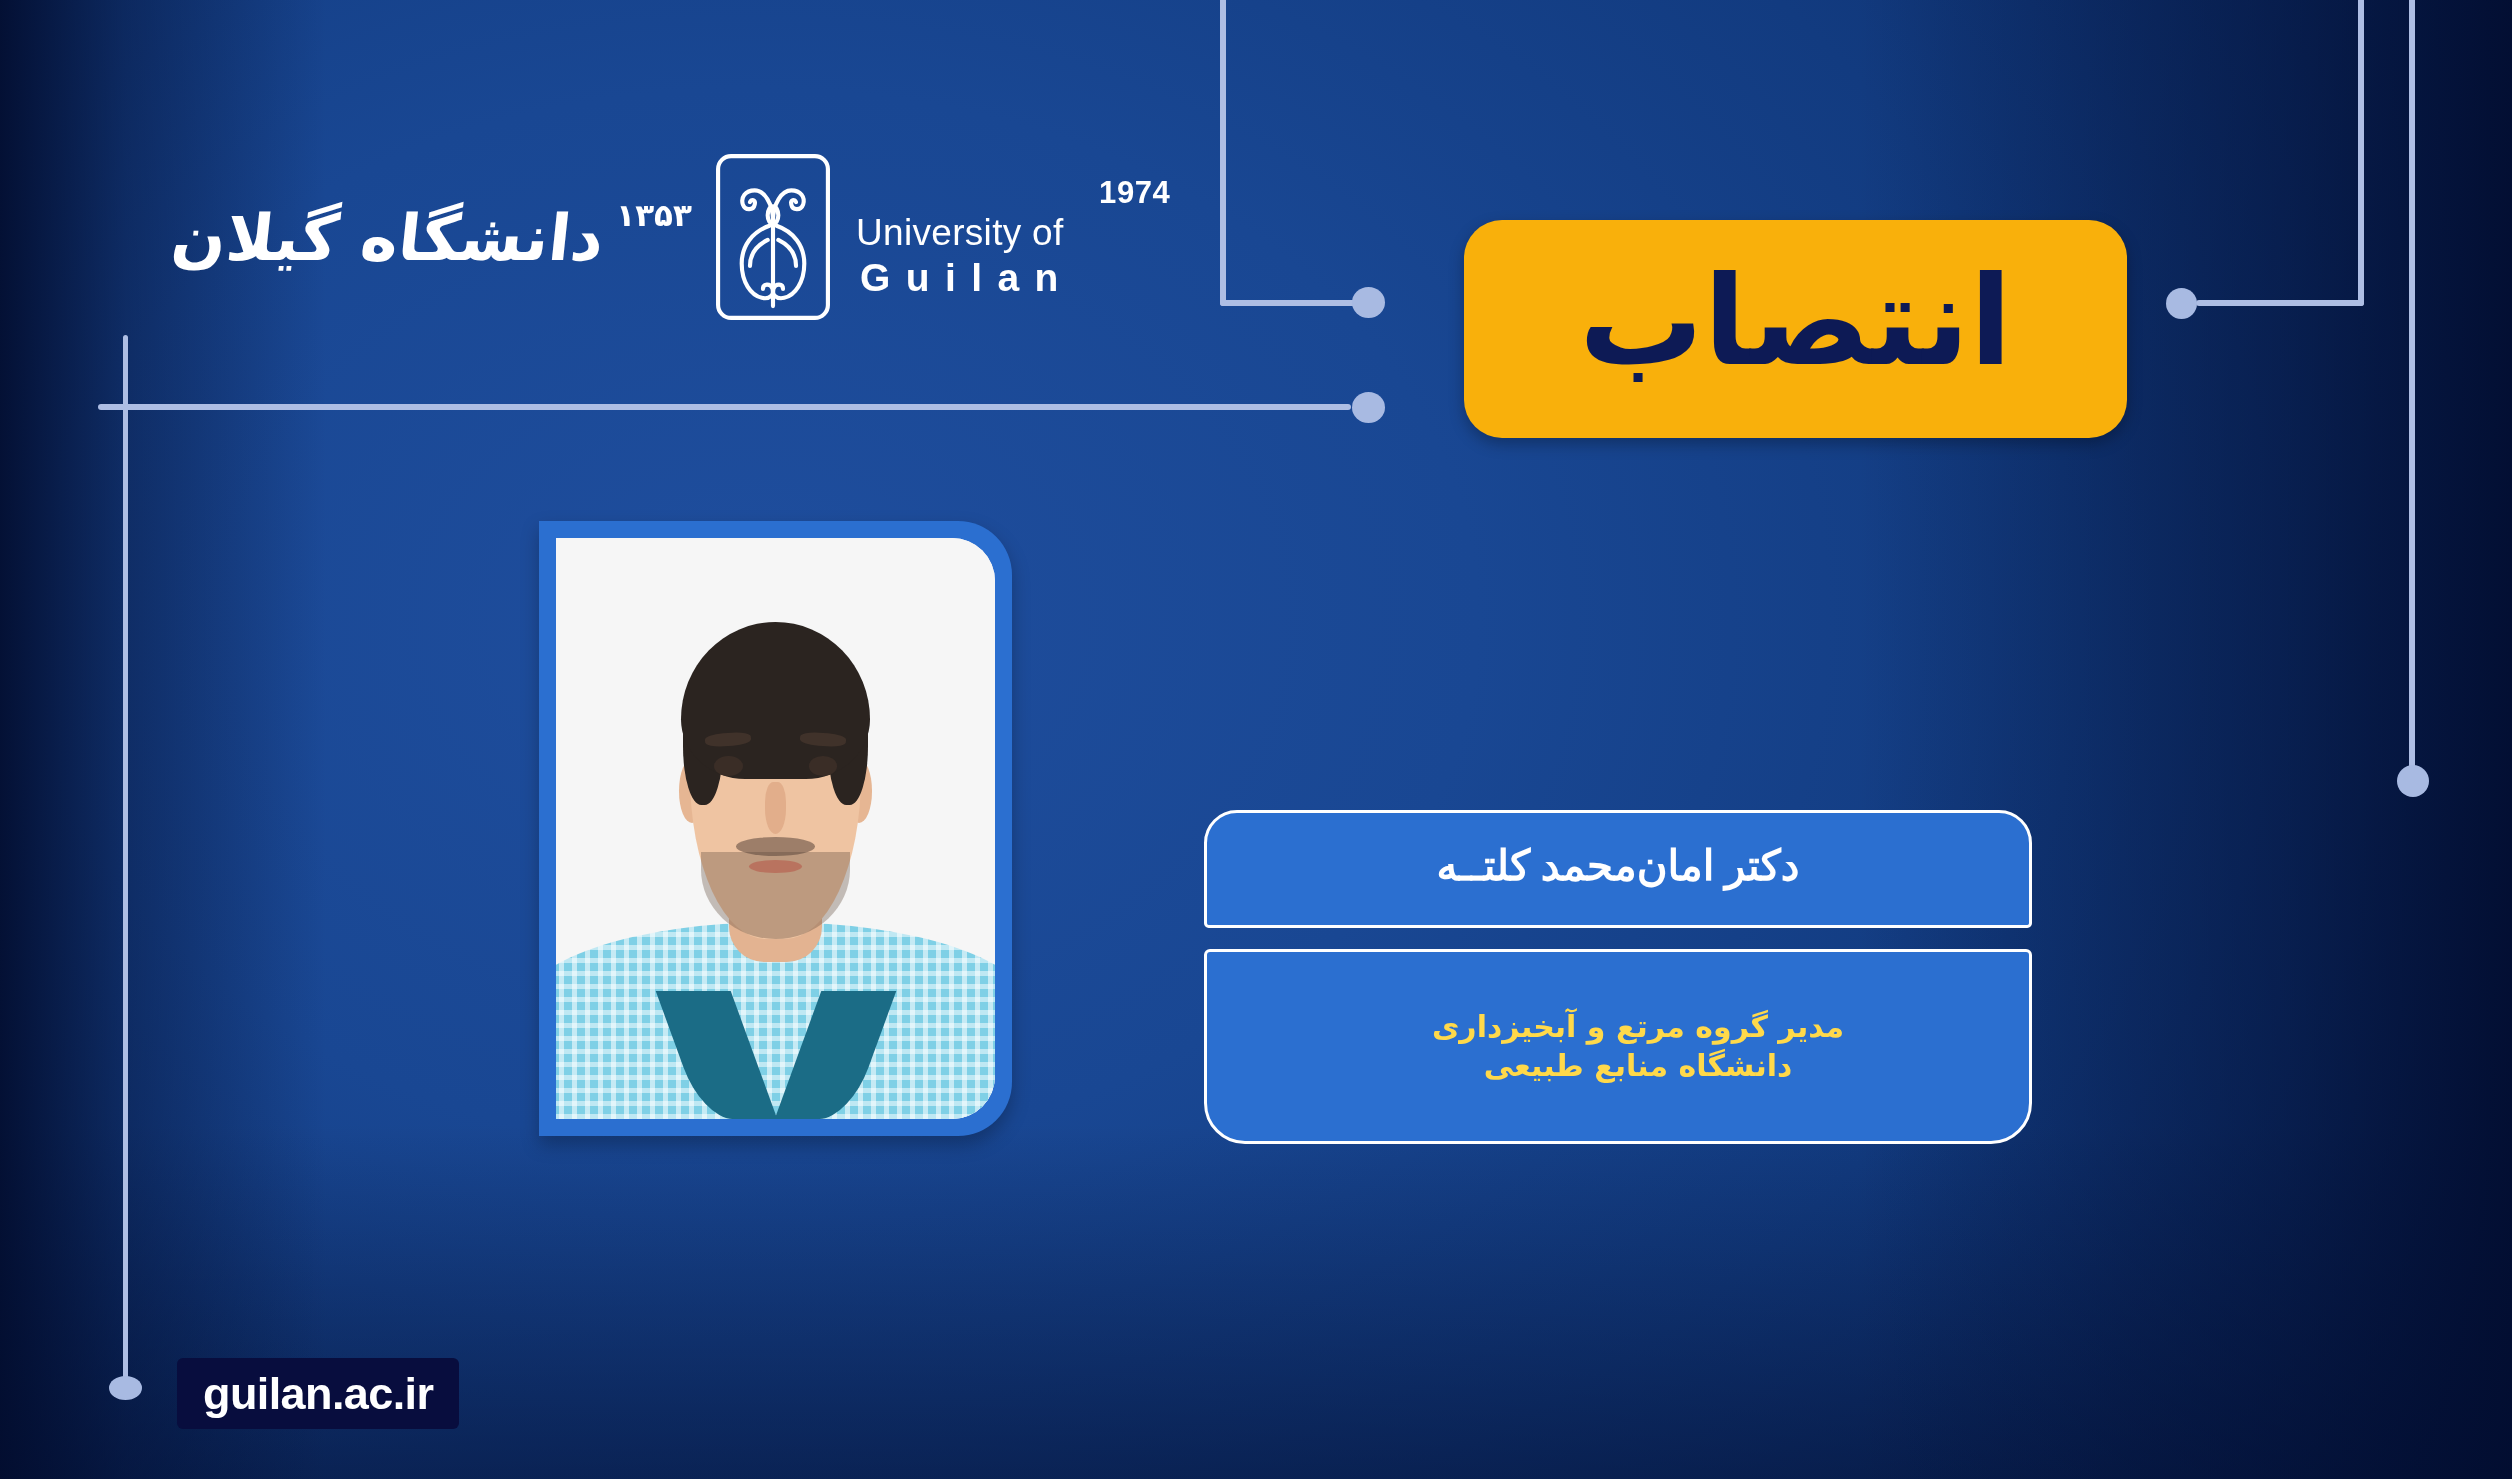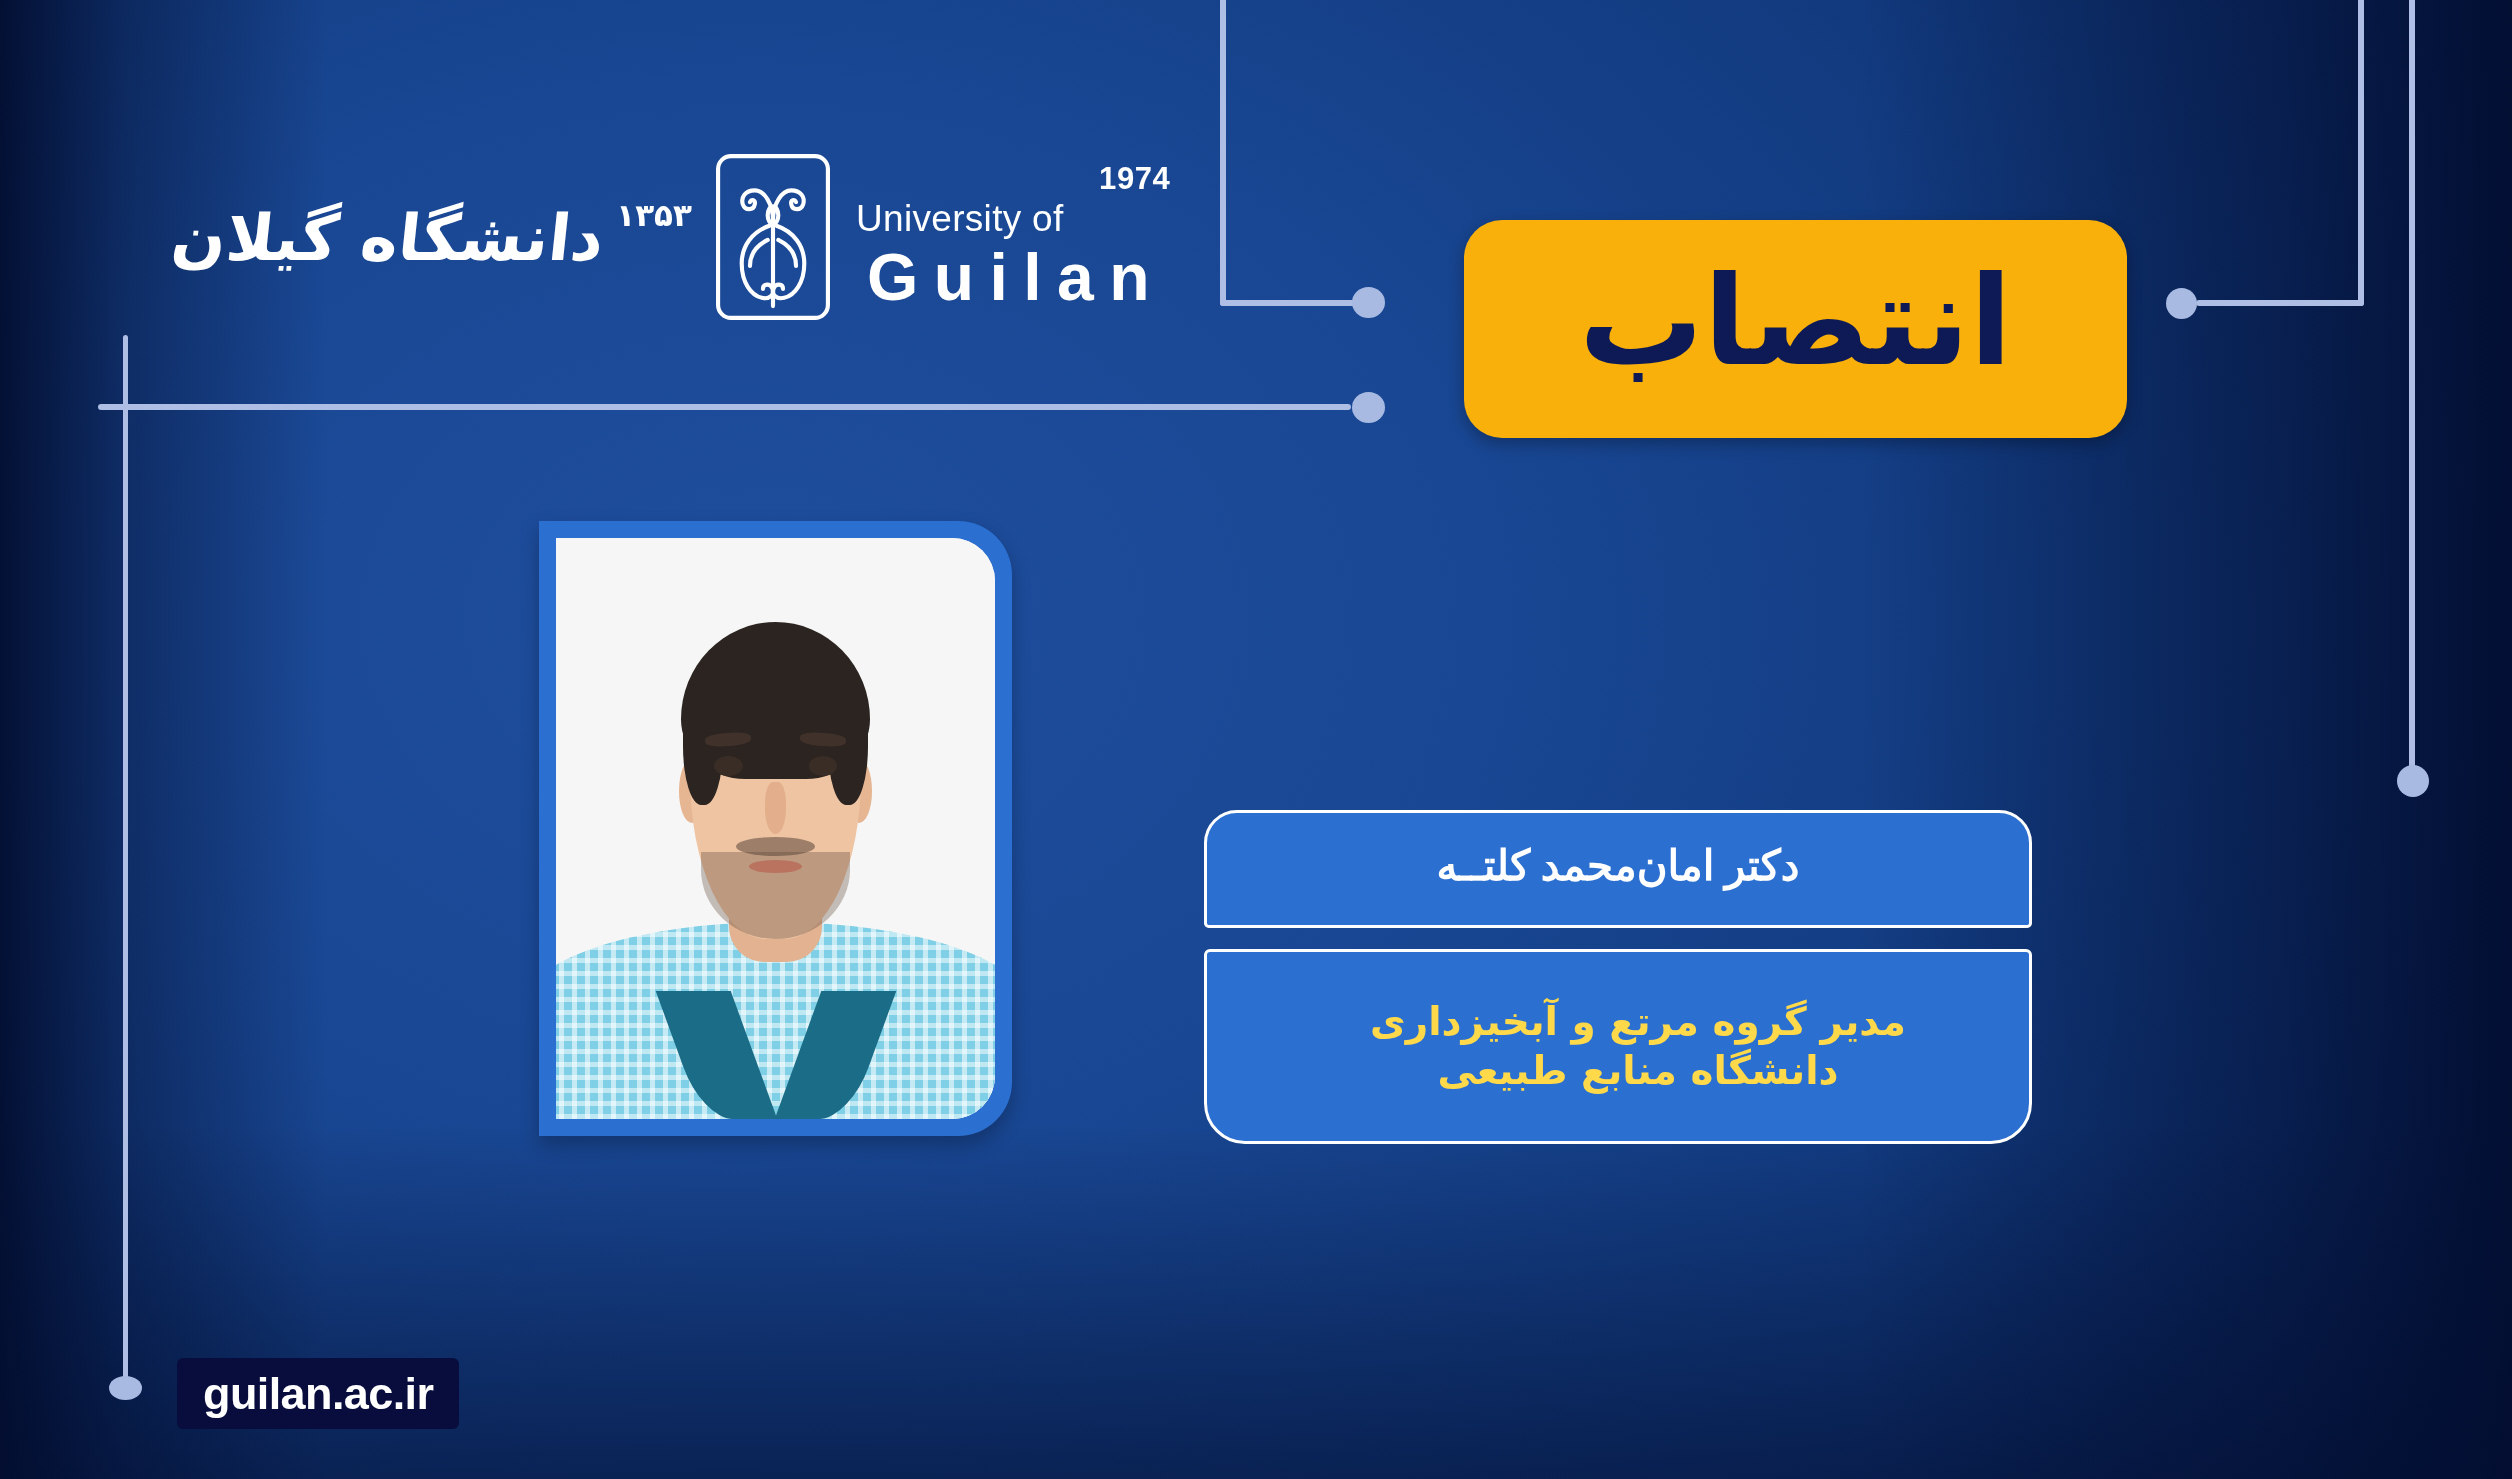--- a/index.html
+++ b/index.html
@@ -40,21 +40,21 @@
     gap:8px;
   }
   .logo-en{
     color:#fff; direction:ltr; text-align:left;
     font-family:"Liberation Sans",sans-serif;
     line-height:1;
     order:3;
   }
   .logo-en .year{ font-size:31px; font-weight:700; letter-spacing:0.6px; margin-bottom:6px; margin-left:243px;}
   .logo-en .l1{ font-size:37px; font-weight:400; letter-spacing:0.3px; }
-  .logo-en .l2{ font-size:66px; font-weight:700; letter-spacing:15.4px; margin-top:7px; margin-left:11px;}
+  .logo-en .l2{ font-size:39px; font-weight:700; letter-spacing:15.4px; margin-top:7px; margin-left:4px;}
   .logo-mark{ order:2; width:124px; height:172px; position:relative; margin:0 13px; }
   .logo-fa{
     order:1; color:#fff; direction:rtl;
     font-family:"DejaVu Sans",sans-serif;
     font-size:64px; font-weight:700;
     text-align:right; line-height:1.15;
     transform: skewX(-6deg);
     white-space:nowrap;
   }
   .logo-fa .fa-year{
@@ -185,21 +185,21 @@
     width:828px; height:195px;
     background:#2b6fd0;
     border:3.5px solid #ffffff;
     border-radius:6px 6px 41px 41px;
     display:flex; flex-direction:column; align-items:center; justify-content:center;
     gap:3.5px;
   }
   #role-badge span{
     color:#ffd94a;
     font-family:"DejaVu Sans",sans-serif;
-    font-weight:700; font-size:39px; line-height:1.18;
+    font-weight:700; font-size:30px; line-height:1.18;
     white-space:nowrap;
     margin-left:40px;
   }
 
   
   #url-badge{
     position:absolute; left:177px; top:1358px;
     height:71px; padding:0 26px;
     background:#080d3e;
     border-radius:6px;

